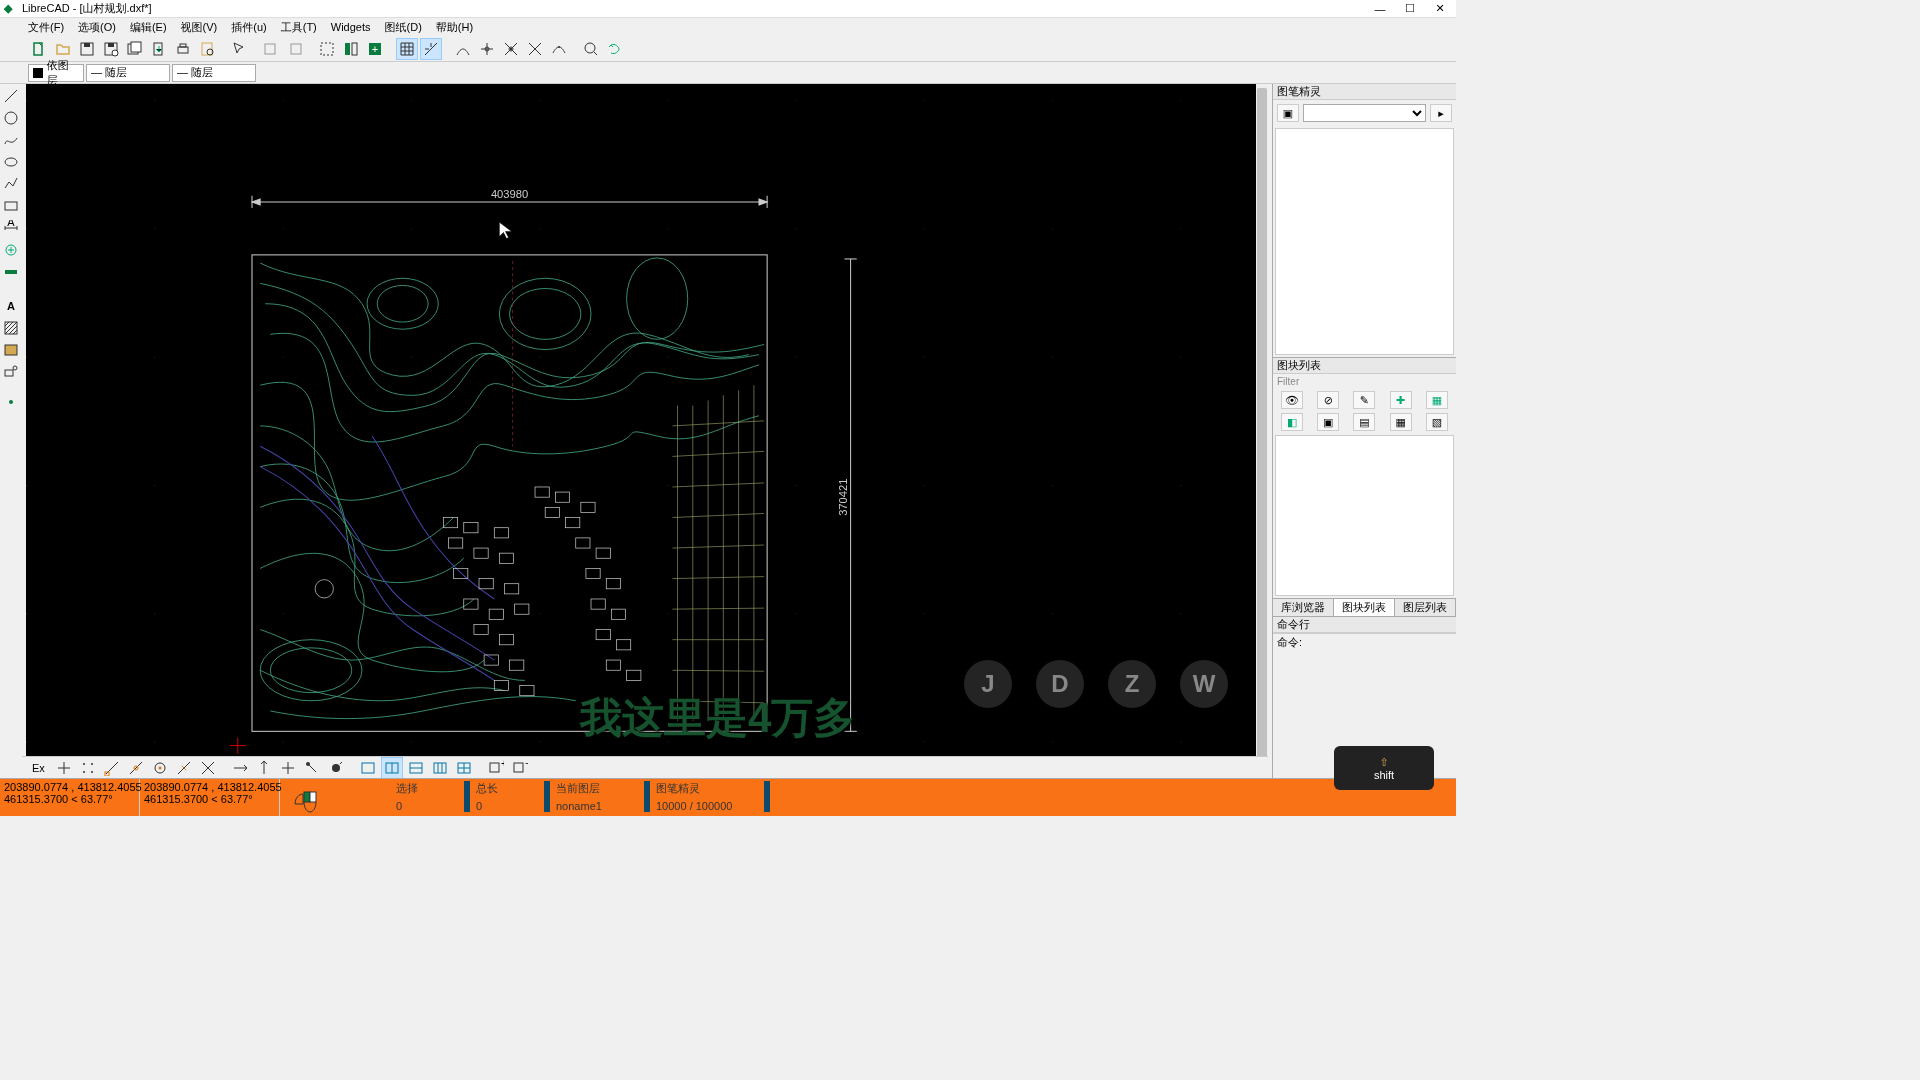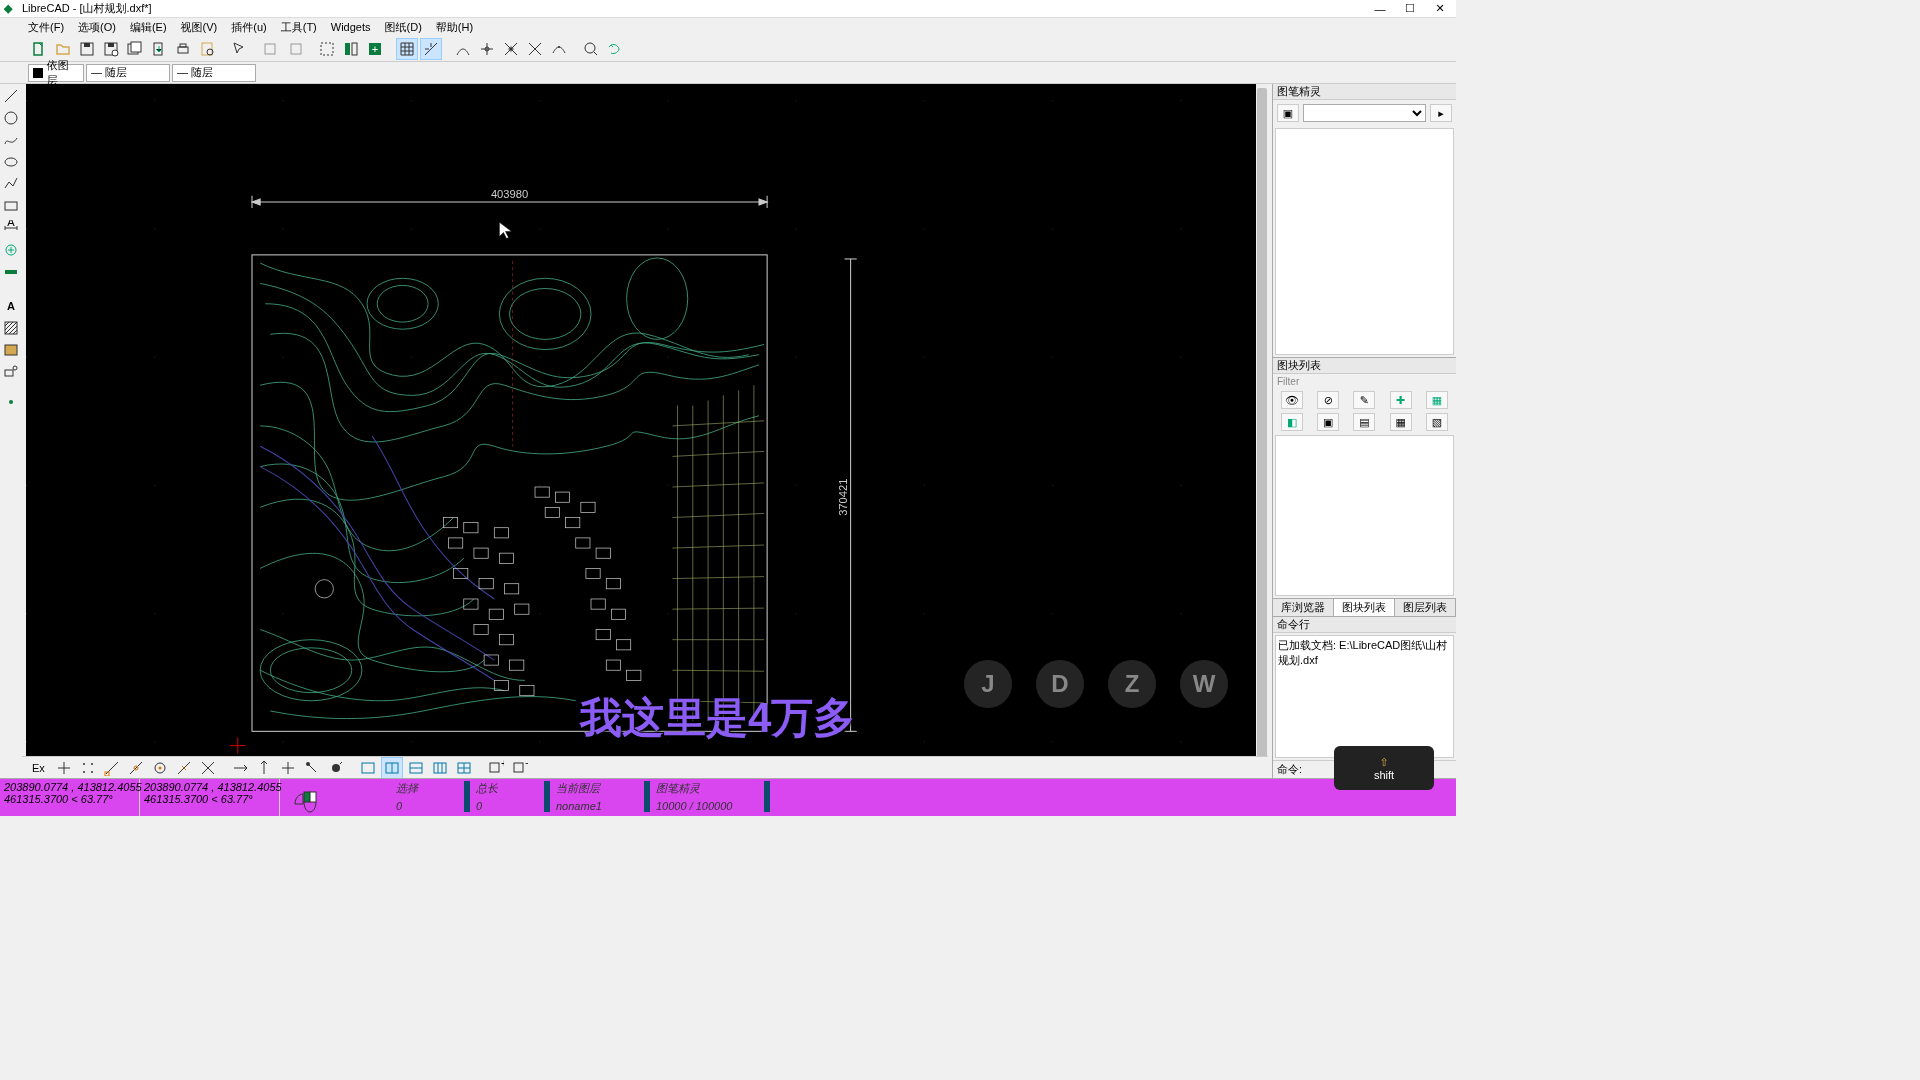--- a/index.html
+++ b/index.html
@@ -54,31 +54,31 @@
 .tab { flex: 1; text-align: center; font-size: 11px; border-right: 1px solid #aaa; background: #e8e8e8; cursor: pointer; display:flex; align-items:center; justify-content:center;}
 .tab.active { background: #fff; }
 
 .cmd-panel { height: 162px; border-top: 1px solid #aaa; display:flex; flex-direction:column; }
 .cmd-body { flex:1; background:#fff; margin:2px; border:1px solid #ccc; padding:2px; font-size:11px; overflow:hidden;}
 .cmd-input-row { height: 18px; border-top: 1px solid #ccc; padding-left:4px; display:flex; align-items:center; }
 
 .bottom-toolbar { position: absolute; bottom: 38px; left: 22px; right: 188px; height: 22px; background: #f0f0f0; display: flex; align-items: center; gap: 2px; padding-left: 4px; border-top: 1px solid #ccc; }
 .ex-label { font-size: 11px; padding: 0 6px; }
 
-.statusbar { position: absolute; bottom: 0; left: 0; right: 0; height: 38px; background: #d946ef; border-top: 1px solid #aaa; display: flex; font-style: italic; }
+.statusbar { position: absolute; bottom: 0; left: 0; right: 0; height: 38px; background: #f97316; border-top: 1px solid #aaa; display: flex; }
 .status-coords { width: 140px; padding: 2px 4px; font-size: 11px; border-right: 1px solid #ccc; }
 .coord-line { white-space: nowrap; }
 .status-mid { display: flex; align-items: flex-end; padding: 0 10px; }
 .status-cursor-icon { width: 30px; height: 30px; }
 .status-cols { display: flex; gap: 0; margin-left: 60px; align-items:flex-start; padding-top:2px;}
 .status-col { width: 80px; font-size: 11px; border-right:6px solid #0c4a6e; padding:0 6px;}
 .status-col .h { color:#333; }
 .status-col .v { color:#333; margin-top:4px;}
 
-.overlay-text { position: absolute; bottom: 70px; left: 580px; color: #8b5cf6; font-size: 42px; font-weight: bold; text-shadow: 1px 1px 3px #000; pointer-events: none; z-index: 50; }
+.overlay-text { position: absolute; bottom: 70px; left: 580px; color: #14532d; font-size: 42px; font-weight: bold; text-shadow: 1px 1px 3px #000; pointer-events: none; z-index: 50; }
 
 .key-overlay { position: absolute; bottom: 26px; right: 22px; width: 100px; height: 44px; background: #222; border-radius: 6px; display: flex; align-items: center; justify-content: center; color: #fff; font-size: 12px; flex-direction: column; }
 .key-overlay .arrow { font-size:11px; color:#d4a850;}
 
 .canvas-letters { position:absolute; right:40px; bottom:70px; display:flex; gap:24px; z-index:10; pointer-events:none;}
 .canvas-letter { width:48px; height:48px; border-radius:50%; background:rgba(60,60,60,0.6); color:#888; display:flex; align-items:center; justify-content:center; font-size:24px; font-weight:bold;}
 
 svg.icon { width:16px; height:16px; }
 
 .hscroll-track { position:absolute; left:0; right:0; bottom:0; height:12px; background:#eee; }
@@ -516,23 +516,20 @@
       <div class="block-body"></div>
       <div class="tabs-row">
         <div class="tab">库浏览器</div>
         <div class="tab active">图块列表</div>
         <div class="tab">图层列表</div>
       </div>
     </div>
 
     <div class="cmd-panel">
       <div class="panel-header">命令行</div>
-      <div class="cmd-body">
-        <div>已加载文档:  E:\LibreCAD图纸\山村规划.dxf</div>
-      </div>
       <div class="cmd-input-row">
         <span>命令:</span>
       </div>
     </div>
   </div>
 </div>
 
 <div class="bottom-toolbar">
   <span class="ex-label">Ex</span>
   <div class="tbtn">

